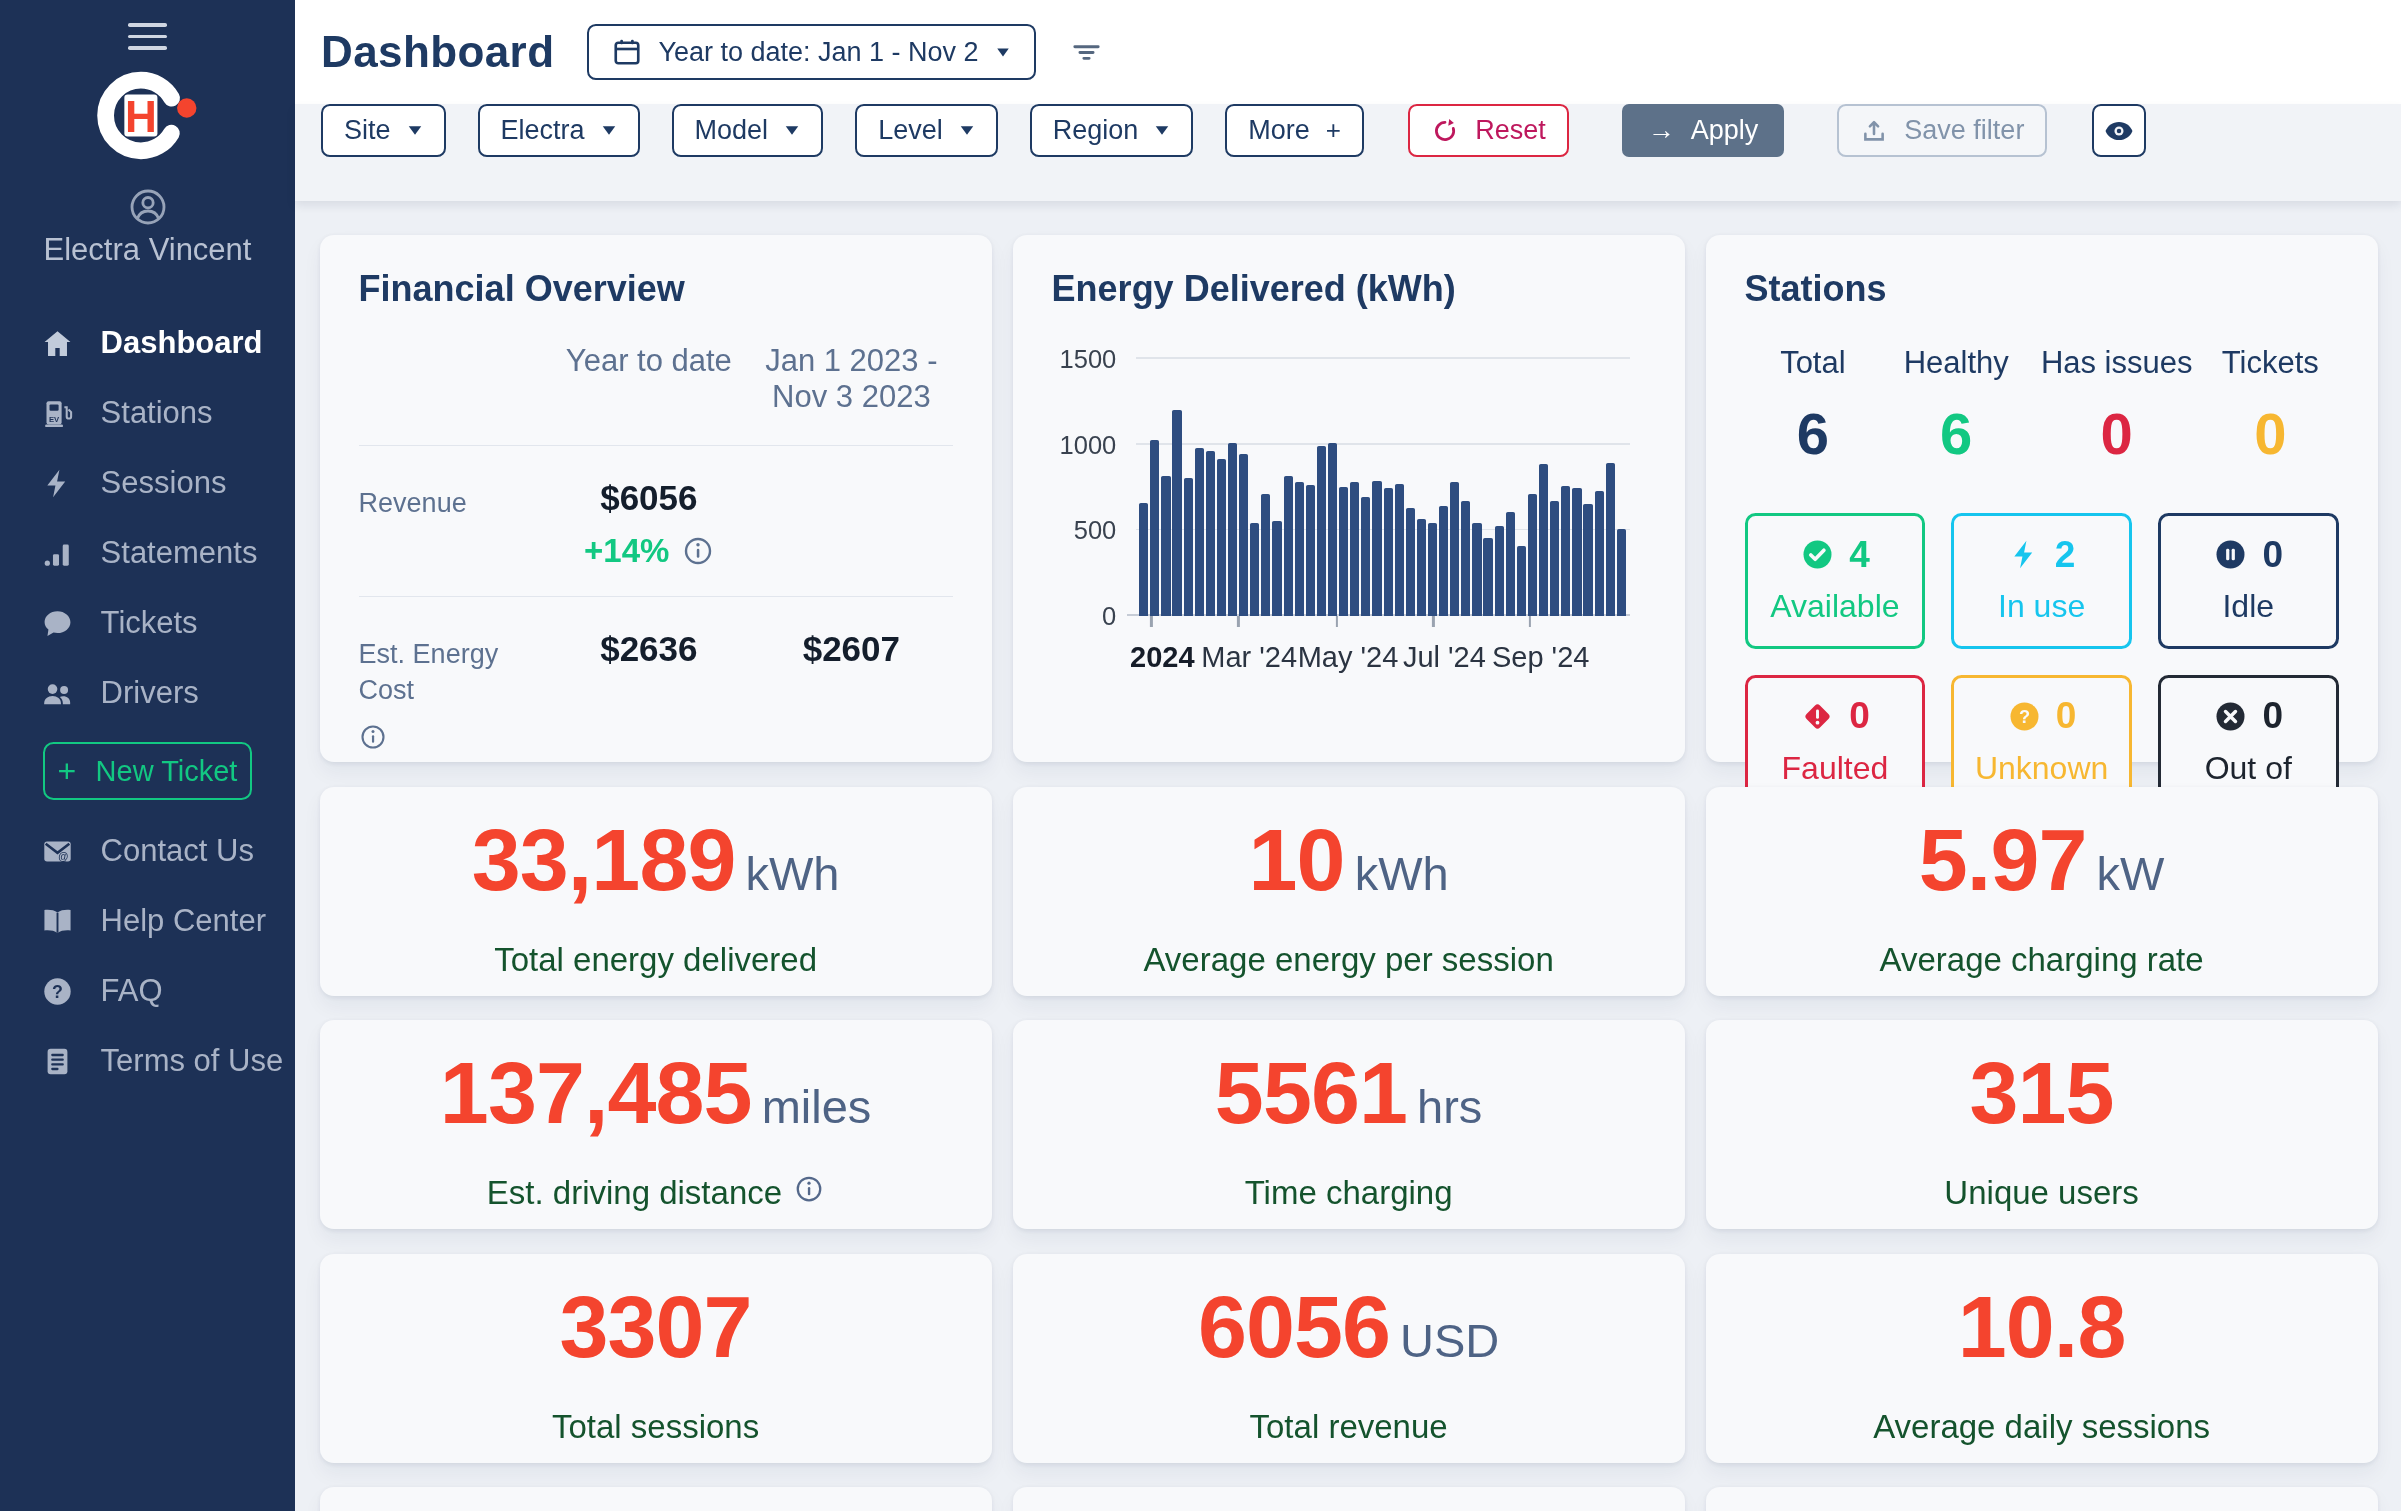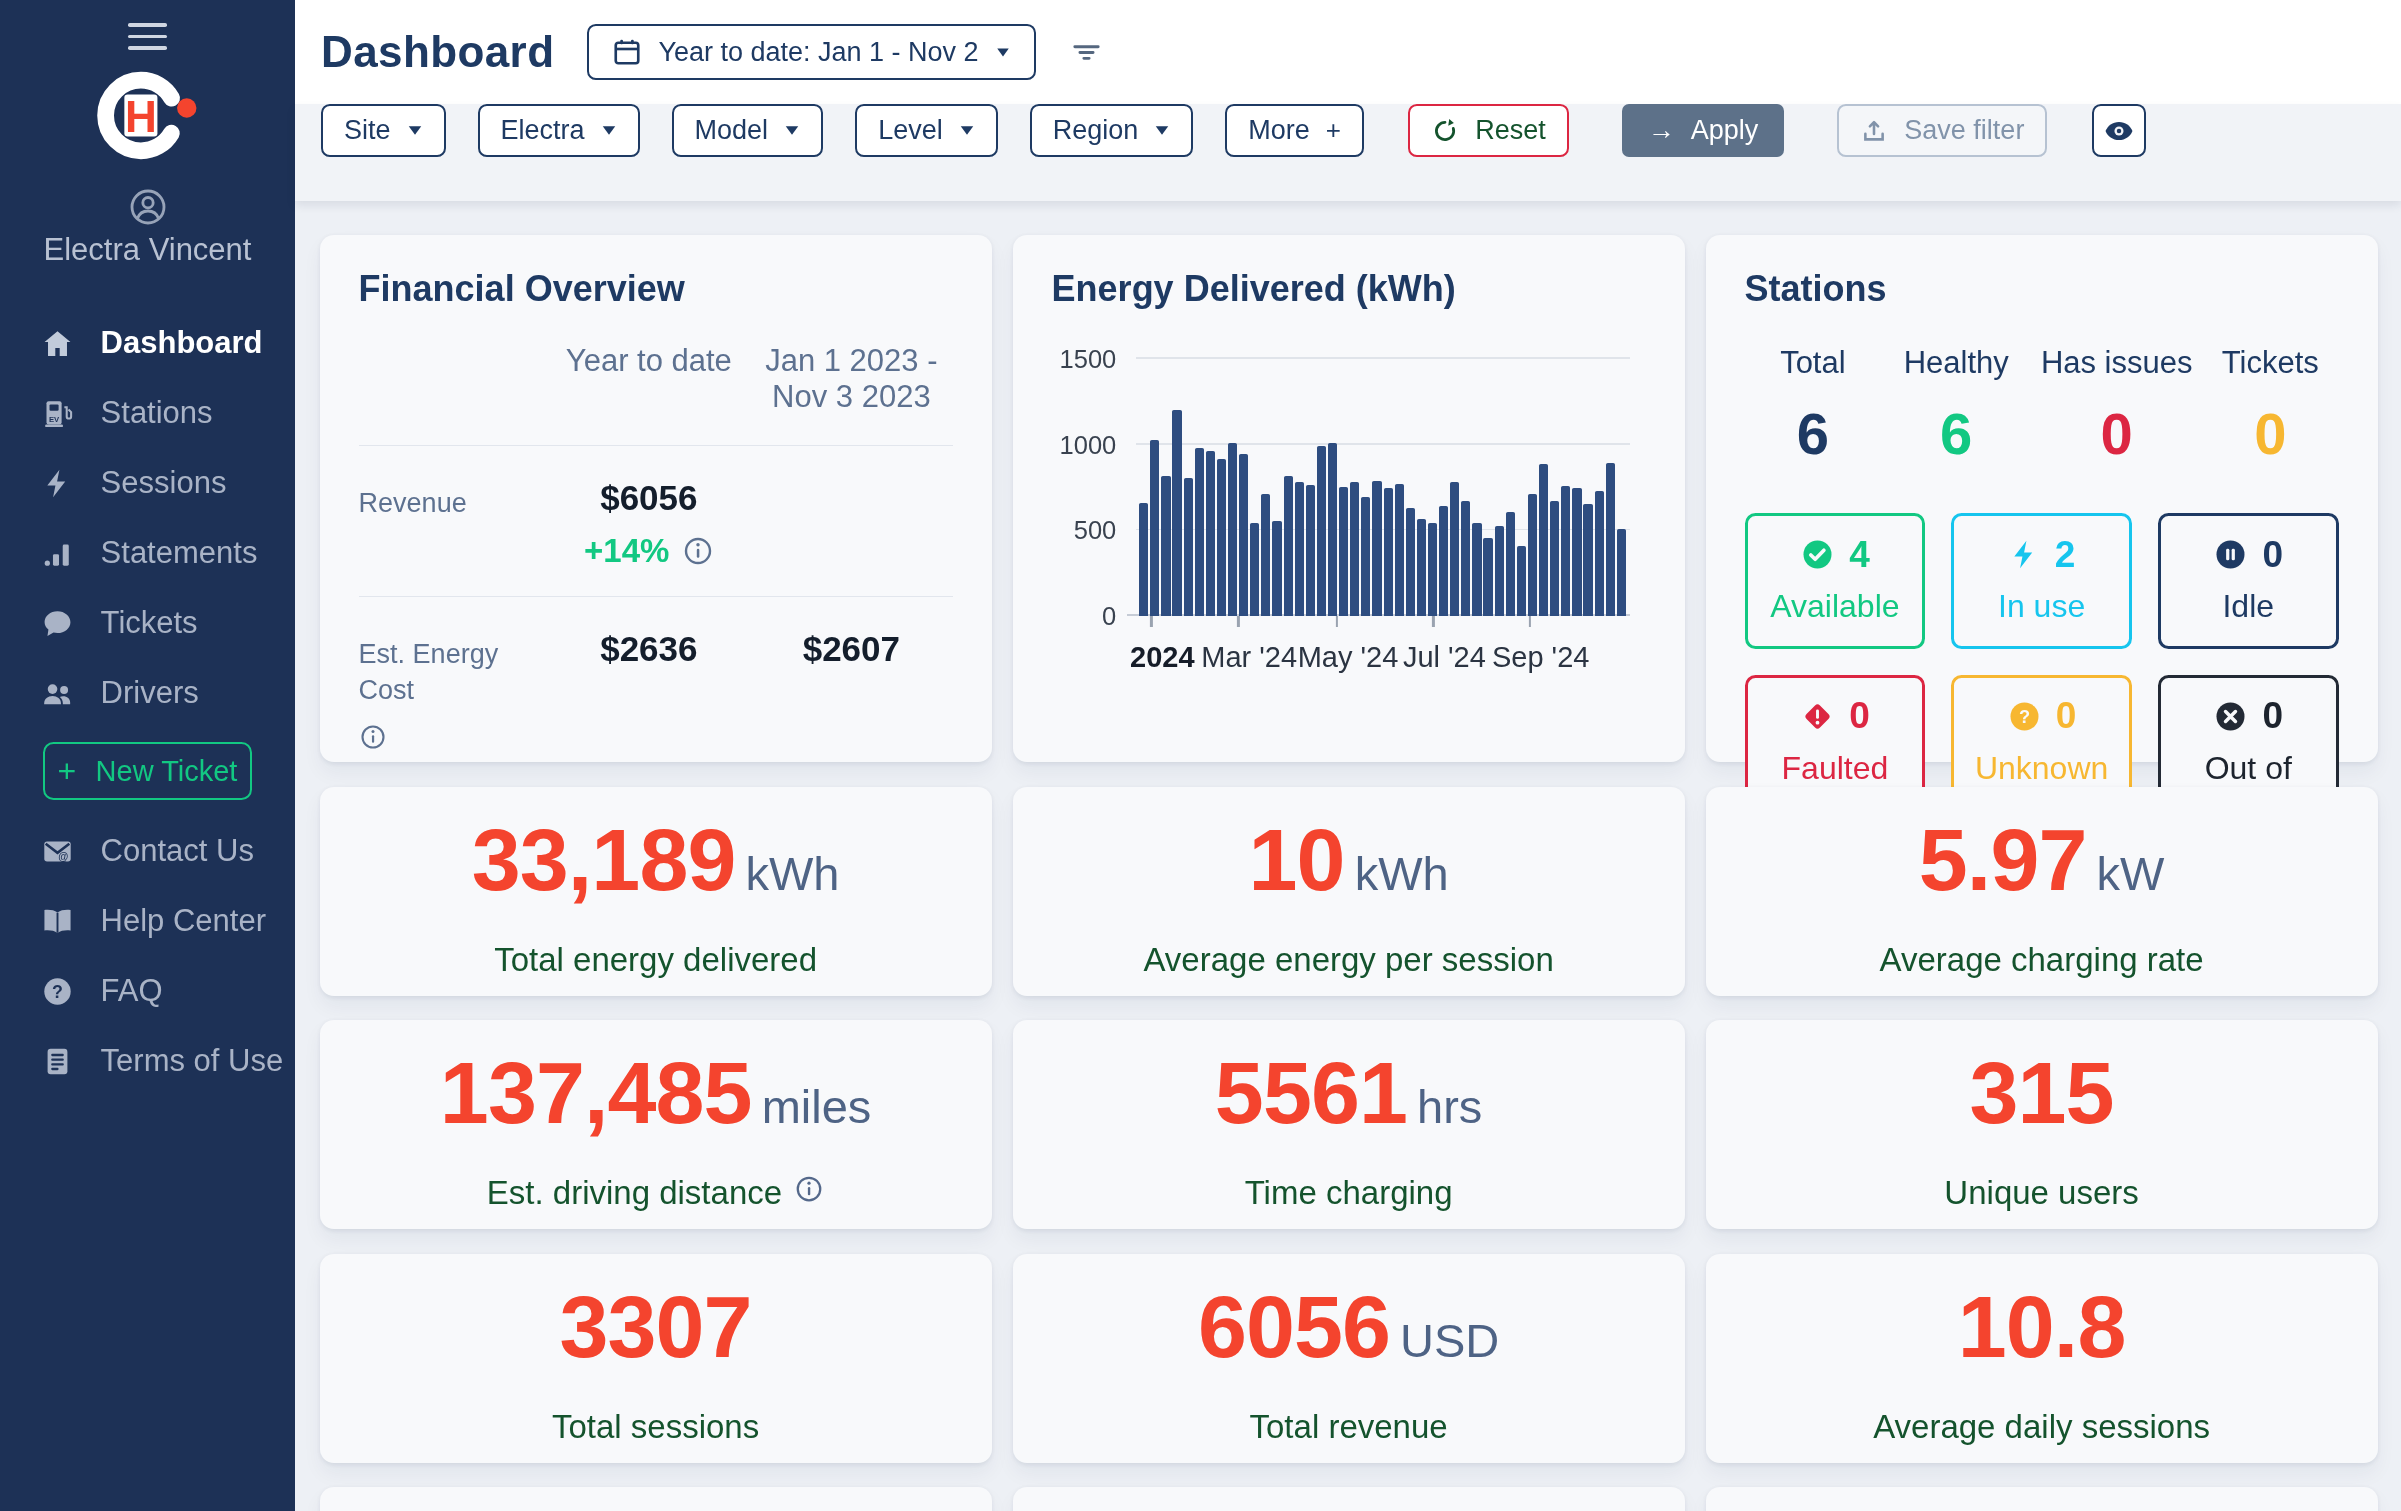--- a/index.html
+++ b/index.html
@@ -27,21 +27,21 @@
   .main { position:absolute; left:295px; top:0; right:0; bottom:0; }
   .topbar { height:104px; background:#ffffff; display:flex; align-items:center; padding-left:26px; gap:33px; }
   .page-title { font-size:44px; font-weight:bold; color:#1e3a63; letter-spacing:0.4px; }
   .date-btn { height:56px; border:2.6px solid #1e3a63; border-radius:8.8px; background:#fff; display:flex; align-items:center; gap:16px; padding:0 23px; font-size:27px; color:#1e3a63; cursor:pointer; }
   .caret { width:0; height:0; border-left:8.8px solid transparent; border-right:8.8px solid transparent; border-top:11.4px solid #1e3a63; }
   .funnel { color:#55677f; cursor:pointer; display:flex; align-items:center; }
 
   .filterbar { height:97px; background:#f1f3f7; display:flex; align-items:flex-start; gap:32px; padding-left:26px; box-shadow:0 5.3px 8.8px rgba(25,40,75,0.10); position:relative; z-index:2; }
   .chip { height:53px; border:2.6px solid #1e3a63; border-radius:8.8px; background:#fff; display:flex; align-items:center; gap:16px; padding:0 21px; font-size:27px; color:#1e3a63; cursor:pointer; white-space:nowrap; }
   .chip .plus { font-size:26px; color:#1e3a63; }
-  .chip.reset { border-color:#dc2642; color:#14532d; }
+  .chip.reset { border-color:#dc2642; color:#be185d; }
   .chip.apply { background:#5d7189; border:none; color:#ffffff; border-radius:7px; padding:0 26px; }
   .chip.save { border:2.2px solid #b6c2d2; color:#8193aa; background:#f4f6f9; }
   .chip.eye-btn { width:54px; justify-content:center; padding:0; color:#1e3a63; }
 
   
   .content { position:absolute; top:200px; left:0; right:0; bottom:0; background:#edf0f5; padding:35px 24.6px 0 24.6px; display:grid; grid-template-columns:672px 672px 672px; grid-template-rows:527px 209px 209px 209px 209px; gap:24.6px 21px; }
   .card { background:#f8f9fb; border-radius:14px; box-shadow:0 1.8px 4.4px rgba(20,35,70,0.07), 0 10.5px 19.3px rgba(20,35,70,0.05); }
   .big-card { padding:33px 39px; }
   .card-title { font-size:36px; font-weight:bold; color:#1e3a63; }
 

